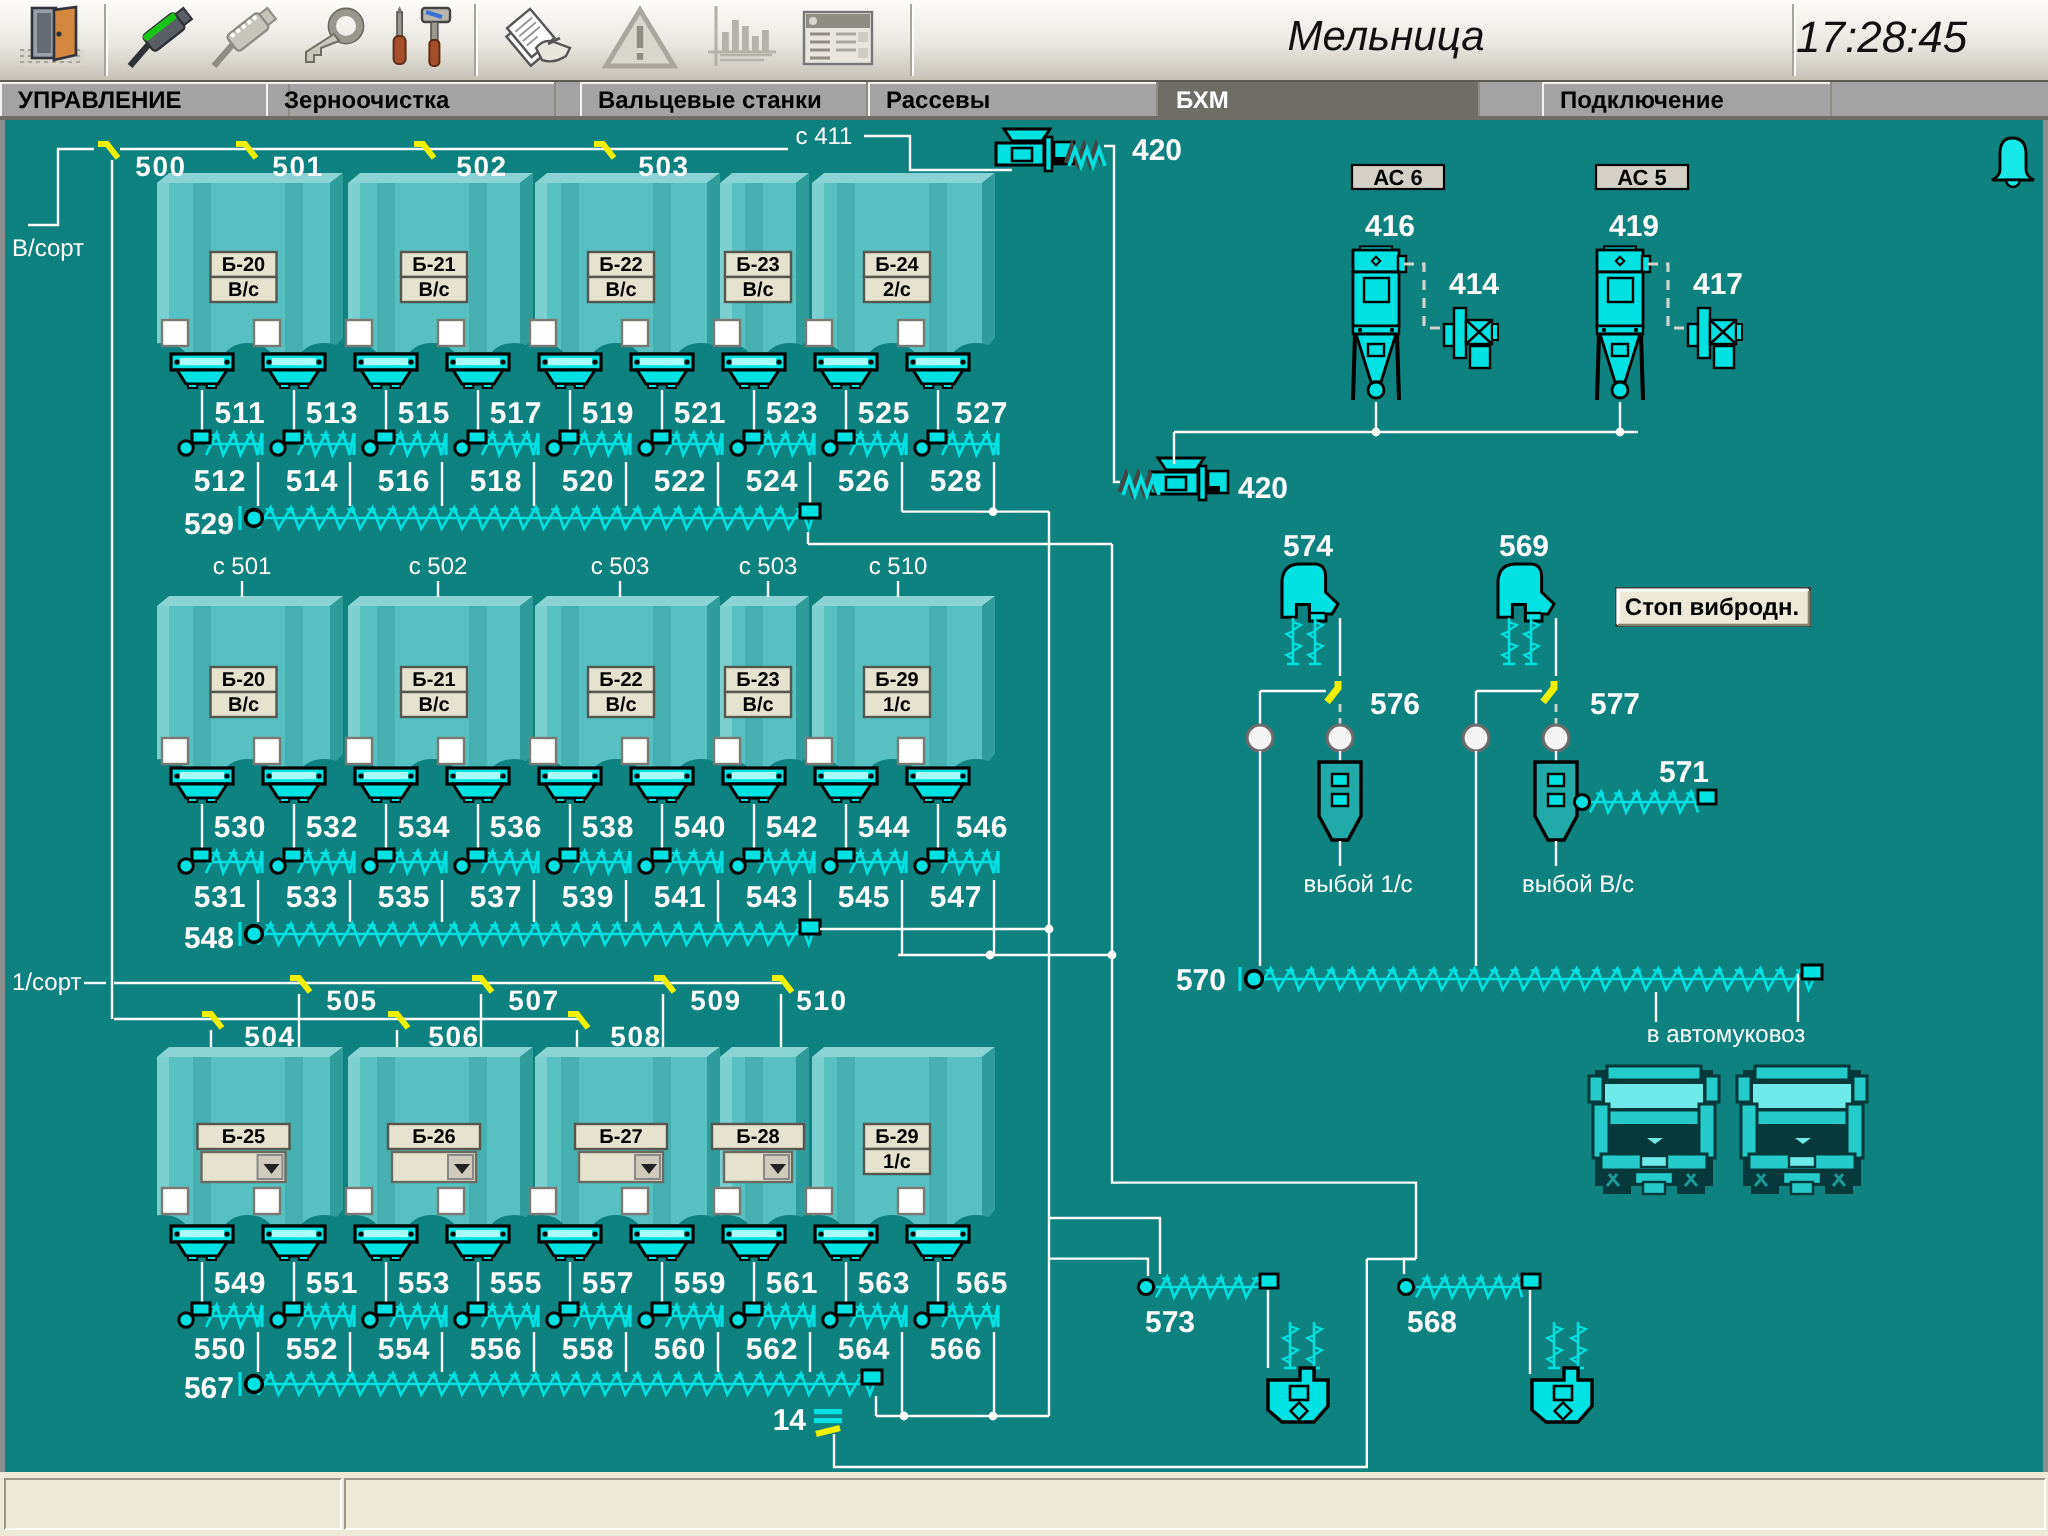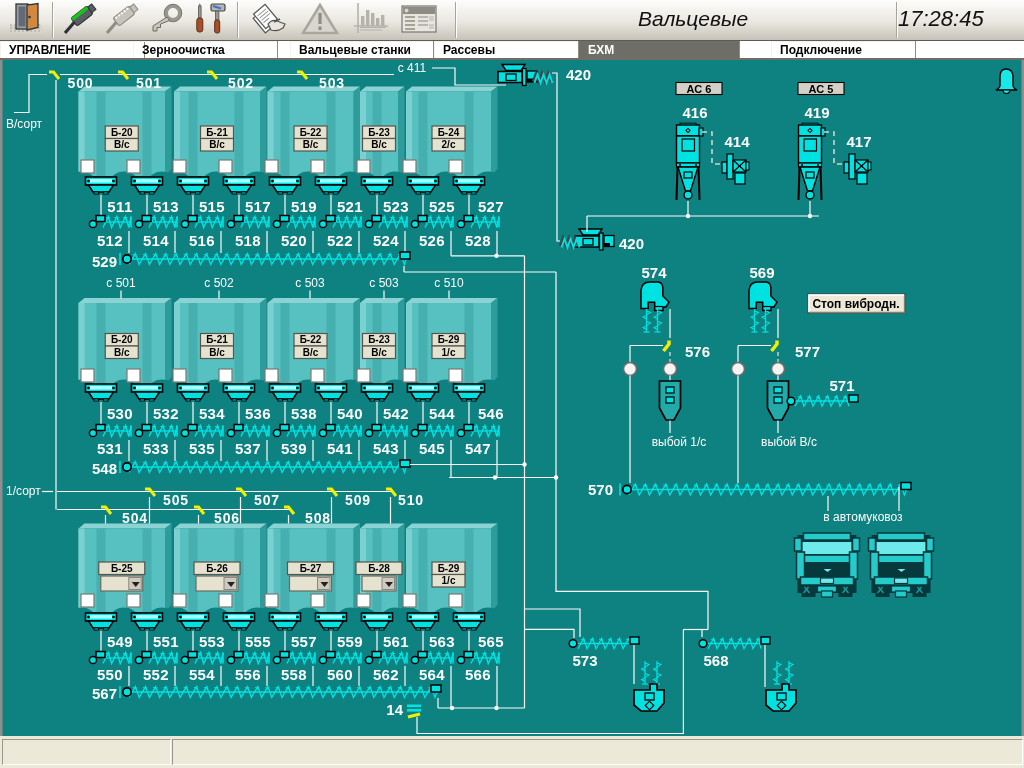--- a/index.html
+++ b/index.html
@@ -1,20 +1,20 @@
 <!DOCTYPE html>
 <html><head><meta charset="utf-8"><style>
 html,body{margin:0;padding:0;width:1024px;height:768px;overflow:hidden;background:#d4d0c8;
 font-family:"Liberation Sans",sans-serif;}
 #toolbar{position:absolute;left:0;top:0;width:1024px;height:40px;
 background:linear-gradient(#fdfdfb,#e9e7e0 55%,#c6c2b8);border-bottom:1px solid #8a877e;}
 .sep{position:absolute;top:2px;height:36px;width:1px;background:#a8a49a;box-shadow:1px 0 0 #fff;}
 #title{position:absolute;left:560px;top:7px;width:266px;text-align:center;font-size:21px;font-style:italic;color:#111;}
 #clock{position:absolute;left:898px;top:6px;width:126px;text-align:left;font-size:22px;font-style:italic;color:#111;}
-#tabs{position:absolute;left:0;top:40px;width:1024px;height:17px;background:#ffffff;border-top:1px solid #5c5c55;border-bottom:2px solid #6e6e66;}
+#tabs{position:absolute;left:0;top:40px;width:1024px;height:17px;background:#a3a3a3;border-top:1px solid #5c5c55;border-bottom:2px solid #6e6e66;}
 .tab{position:absolute;top:0;height:17px;font-size:12px;font-weight:bold;color:#000;
 padding-top:2px;box-sizing:border-box;padding-left:9px;border-right:1px solid #8e8b80;box-shadow:inset 1px 1px 0 #f4f2ec;}
 .tabsel{background:#6e6e66;color:#fff;box-shadow:none;}
 #status{position:absolute;left:0;top:736px;width:1024px;height:32px;background:#ece9d8;}
 .panel{position:absolute;top:3px;height:24px;background:#ece9d8;border:1px solid;border-color:#9a968a #fff #fff #9a968a;}
 </style></head><body>
 <svg id="diag" style="position:absolute;left:0;top:0" width="1024" height="768">
 <rect x="0" y="59" width="1024" height="677" fill="#0e8181"></rect>
 <rect x="0" y="59" width="2.5" height="677" fill="#8e8e8e"></rect>
 <rect x="1021.5" y="59" width="2.5" height="677" fill="#8e8e8e"></rect>
@@ -1087,21 +1087,21 @@
         <rect x="3" y="7" width="32" height="7" fill="#8f8c84"></rect>
         <circle cx="6.5" cy="10.5" r="2" fill="#d8d5cd"></circle>
         <path d="M5,17 h10 M5,21 h10 M5,25 h10 M5,29 h10" stroke="#8f8c84" stroke-width="1.4"></path>
         <path d="M18,17 h10 M18,21 h10 M18,25 h10" stroke="#aaa7a0" stroke-width="1.4"></path>
         <rect x="29" y="16" width="5" height="5" fill="#cfccc4"></rect>
         <rect x="29" y="24" width="5" height="5" fill="#cfccc4"></rect>
       </g>
     </svg>
 <div class="sep" style="left:52px"></div><div class="sep" style="left:237px"></div>
 <div class="sep" style="left:455px"></div><div class="sep" style="left:896px"></div>
-<div id="title">Вальцевые</div><div id="clock">17:28:45</div>
+<div id="title">Мельница</div><div id="clock">17:28:45</div>
 </div>
 <div id="tabs">
     <div class="tab" style="left:0px;width:145px;">УПРАВЛЕНИЕ</div>
     <div class="tab" style="left:133px;width:145px;">Зерноочистка</div>
     <div class="tab" style="left:290px;width:144px;">Вальцевые станки</div>
     <div class="tab" style="left:434px;width:145px;">Рассевы</div>
     <div class="tab tabsel" style="left:579px;width:161px;">БХМ</div>
     <div class="tab" style="left:723px;width:145px;margin-left:48px;">Подключение</div>
   </div>
 <div id="status">

